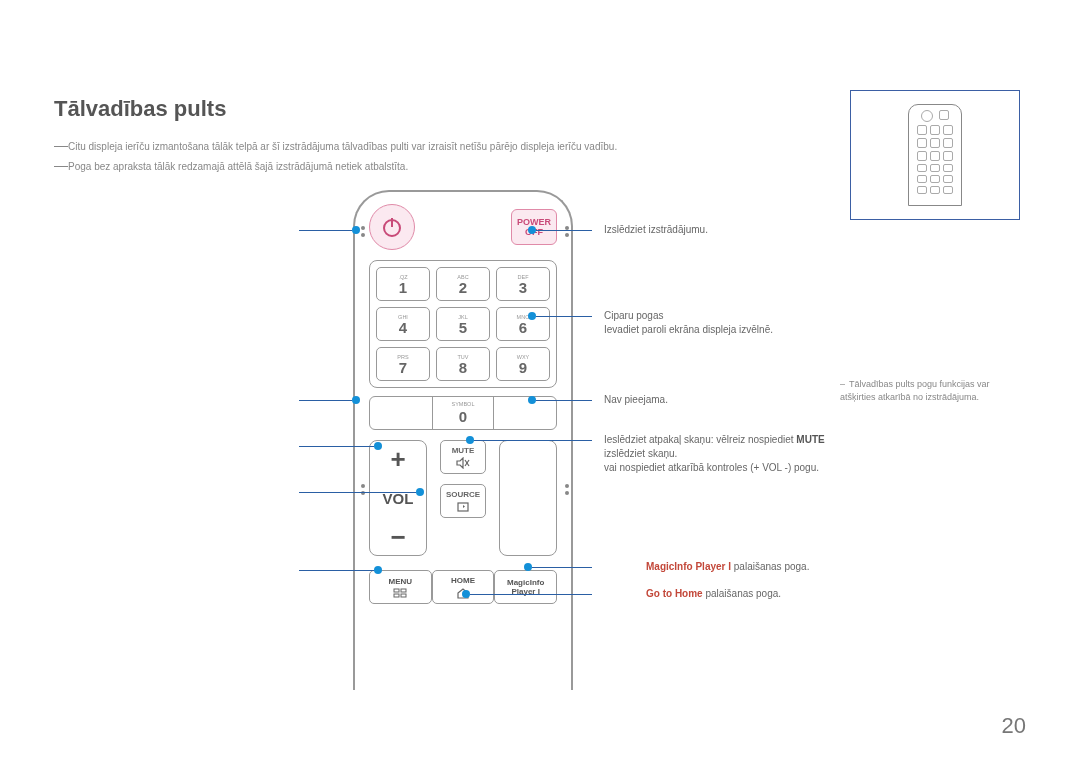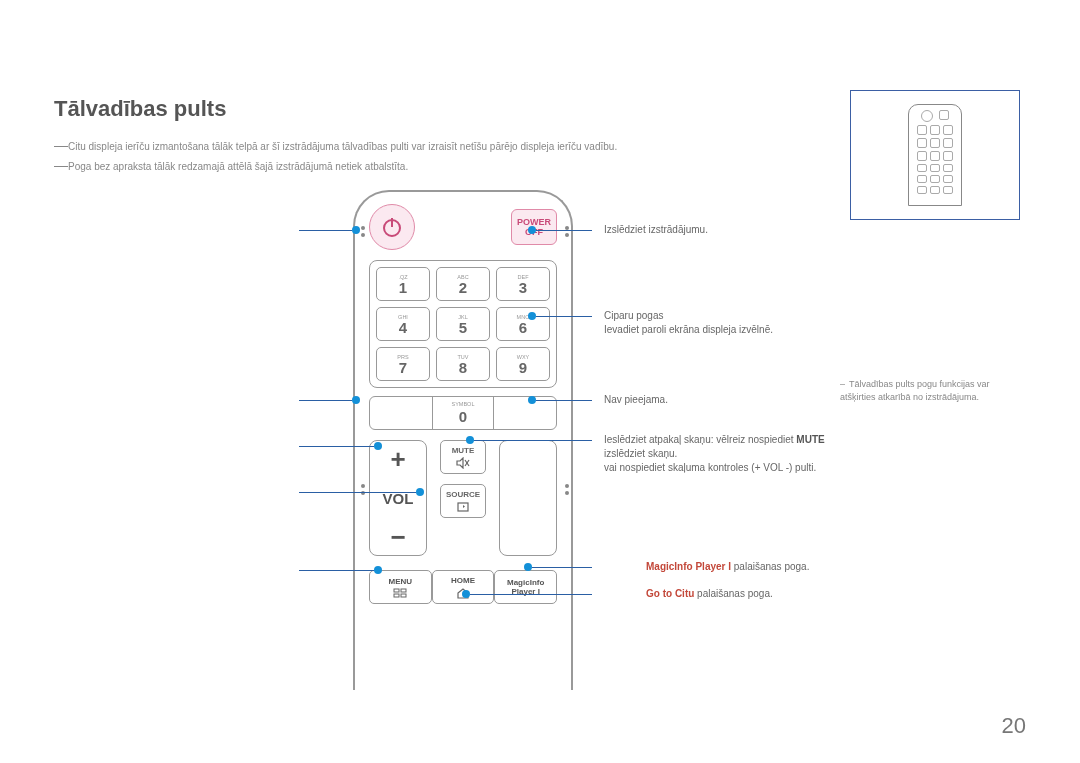--- a/index.html
+++ b/index.html
@@ -442,35 +442,35 @@
       <span class="dot" style="left:474px;top:-4px;"></span>
       <span class="line" style="left:482px;width:56px;"></span>
       <span class="lbl" style="left:550px;top:-7px;">Nav pieejama.</span>
     </div>
     <div class="leader" style="top:250px;">
       <span class="dot" style="left:412px;top:-4px;"></span>
       <span class="line" style="left:420px;width:118px;"></span>
       <div class="lbl" style="left:550px;top:-7px;width:330px;">
         <div><span>Ieslēdziet atpakaļ skaņu: vēlreiz nospiediet </span><span class="hl-bold">MUTE</span></div>
         <div>izslēdziet skaņu.</div>
-        <div>vai nospiediet skaļuma kontroles (+ VOL -) pulti.</div>
+        <div>vai nospiediet atkarībā kontroles (+ VOL -) pogu.</div>
       </div>
     </div>
     <div class="leader" style="top:377px;">
       <span class="dot" style="left:470px;top:-4px;"></span>
       <span class="line" style="left:478px;width:60px;"></span>
       <div class="lbl" style="left:550px;top:-7px;width:300px;">
         <span class="hl-red">MagicInfo Player I</span><span> palaišanas poga.</span>
       </div>
     </div>
     <div class="leader" style="top:404px;">
       <span class="dot" style="left:408px;top:-4px;"></span>
       <span class="line" style="left:416px;width:122px;"></span>
       <div class="lbl" style="left:550px;top:-7px;width:300px;">
-        <span class="hl-red">Go to Citu</span><span> palaišanas poga.</span>
+        <span class="hl-red">Go to Home</span><span> palaišanas poga.</span>
       </div>
     </div>
 
   </div>
 
   <div class="thumb">
     <div class="thumb-remote">
       <div class="trow">
           <div class="circ"></div>
           <div style="flex:1"></div>

